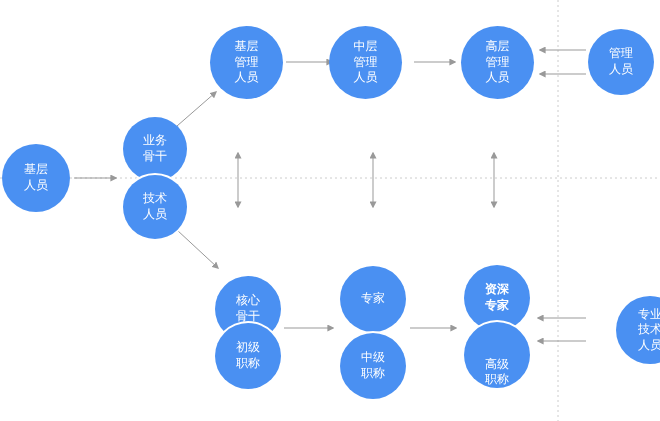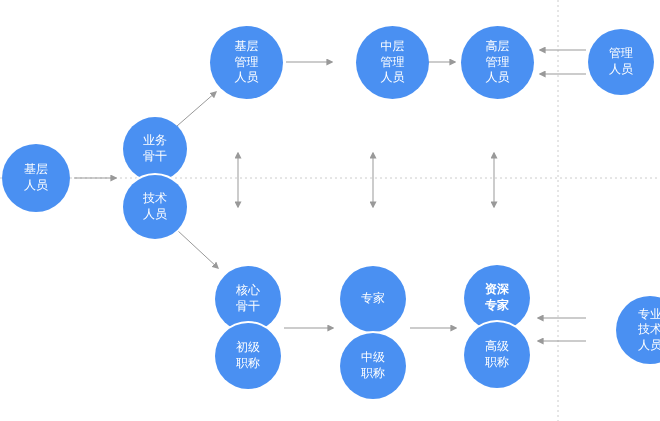--- a/index.html
+++ b/index.html
@@ -63,38 +63,38 @@
     <span>技术
 人员</span>
   </div>
 
   <div class="node" style="left:210px;top:26px;width:73px;height:73px;">
     <span>基层
 管理
 人员</span>
   </div>
 
-  <div class="node" style="left:356px;top:26px;width:73px;height:73px;">
+  <div class="node" style="left:329px;top:26px;width:73px;height:73px;">
     <span>中层
 管理
 人员</span>
   </div>
 
   <div class="node" style="left:461px;top:26px;width:73px;height:73px;">
     <span>高层
 管理
 人员</span>
   </div>
 
   <div class="node" style="left:588px;top:29px;width:66px;height:66px;">
     <span>管理
 人员</span>
   </div>
 
-  <div class="node" style="left:215px;top:266px;width:66px;height:66px;">
+  <div class="node" style="left:215px;top:276px;width:66px;height:66px;">
     <span>核心
 骨干</span>
   </div>
 
   <div class="node" style="left:340px;top:266px;width:66px;height:66px;">
     <span>专家</span>
   </div>
 
   <div class="node" style="left:464px;top:265px;width:66px;height:66px;font-weight:bold;">
     <span>资深
@@ -104,21 +104,21 @@
   <div class="node ring" style="left:215px;top:323px;width:66px;height:66px;">
     <span>初级
 职称</span>
   </div>
 
   <div class="node ring" style="left:340px;top:333px;width:66px;height:66px;">
     <span>中级
 职称</span>
   </div>
 
-  <div class="node ring" style="left:464px;top:322px;width:66px;height:66px;">
+  <div class="node ring" style="left:464px;top:322px;width:66px;height:66px;align-items:flex-end;">
     <span>高级
 职称</span>
   </div>
 
   <div class="node" style="left:616px;top:296px;width:68px;height:68px;">
     <span>专业
 技术
 人员</span>
   </div>
 

